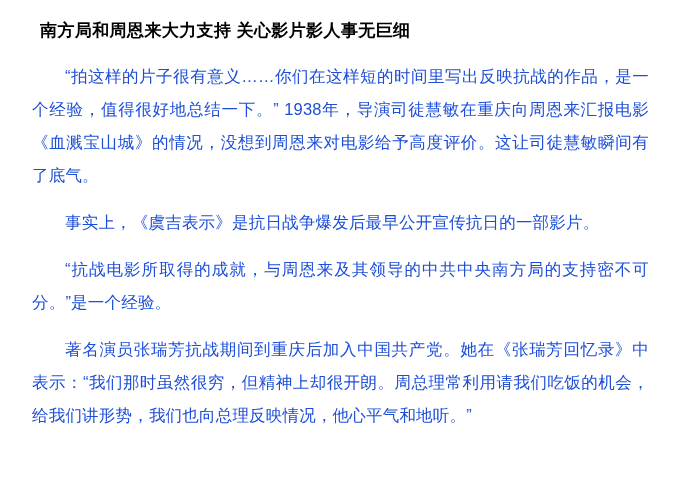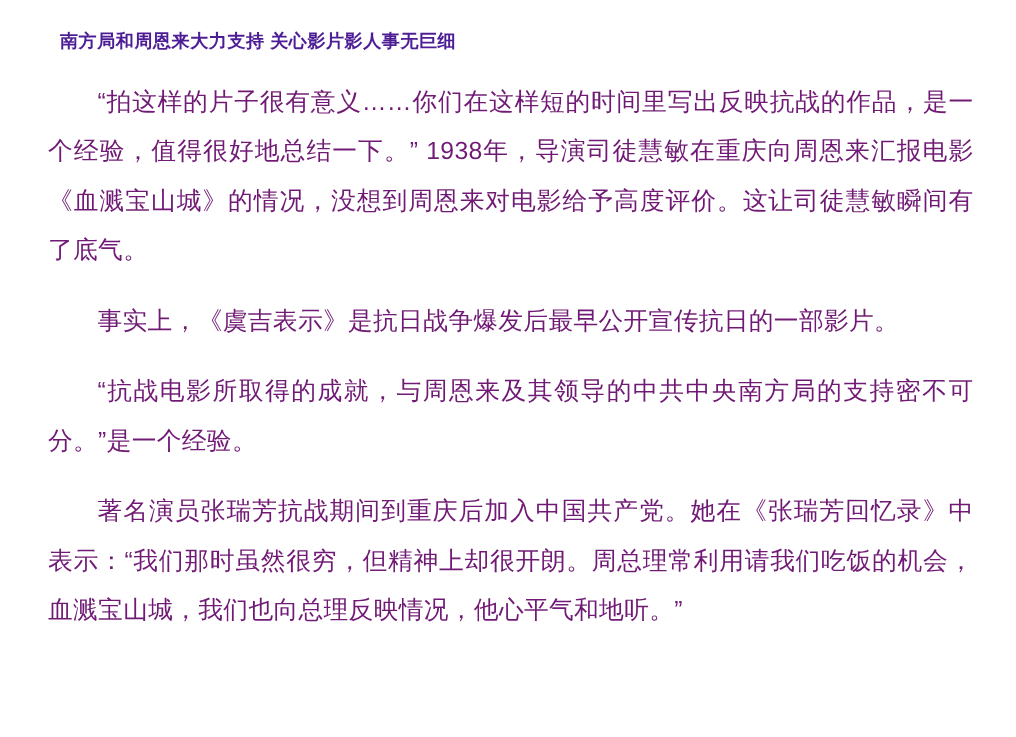--- a/index.html
+++ b/index.html
@@ -15,48 +15,48 @@
     color: #1a1a1a;
   }
   .page {
     width: 677px;
     height: 491px;
     box-sizing: border-box;
     padding: 14px 28px 0 32px;
     background: #ffffff;
   }
   .heading {
-    font-size: 12px;
+    font-size: 17px;
     line-height: 1.5;
-    color: #4c1d95;
+    color: #000000;
     margin: 4px 0 0 8px;
     letter-spacing: 0.4px;
     white-space: nowrap;
   }
   .body-block {
     margin-top: 16px;
   }
   p.para {
     font-size: 16.5px;
     line-height: 33px;
     margin: 0 0 14px 0;
     text-indent: 2em;
     text-align: justify;
     text-justify: inter-ideograph;
-    color: #701a75;
+    color: #1d4ed8;
     letter-spacing: 0.2px;
   }
   p.para:last-child {
     margin-bottom: 0;
   }
 </style>
 </head>
 <body>
 
 <div class="page">
   <h1 class="heading">南方局和周恩来大力支持 关心影片影人事无巨细</h1>
   <div class="body-block">
     <p class="para">“拍这样的片子很有意义……你们在这样短的时间里写出反映抗战的作品，是一个经验，值得很好地总结一下。” 1938年，导演司徒慧敏在重庆向周恩来汇报电影《血溅宝山城》的情况，没想到周恩来对电影给予高度评价。这让司徒慧敏瞬间有了底气。</p>
     <p class="para">事实上，《虞吉表示》是抗日战争爆发后最早公开宣传抗日的一部影片。</p>
     <p class="para">“抗战电影所取得的成就，与周恩来及其领导的中共中央南方局的支持密不可分。”是一个经验。</p>
-    <p class="para">著名演员张瑞芳抗战期间到重庆后加入中国共产党。她在《张瑞芳回忆录》中表示：“我们那时虽然很穷，但精神上却很开朗。周总理常利用请我们吃饭的机会，血溅宝山城，我们也向总理反映情况，他心平气和地听。”</p>
+    <p class="para">著名演员张瑞芳抗战期间到重庆后加入中国共产党。她在《张瑞芳回忆录》中表示：“我们那时虽然很穷，但精神上却很开朗。周总理常利用请我们吃饭的机会，给我们讲形势，我们也向总理反映情况，他心平气和地听。”</p>
   </div>
 </div>
 
 </body></html>

